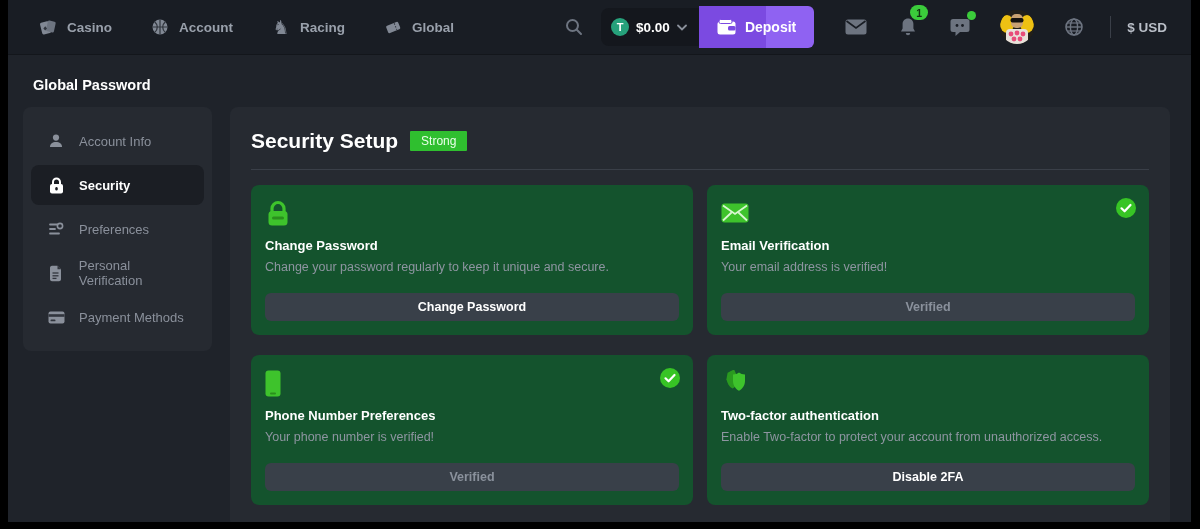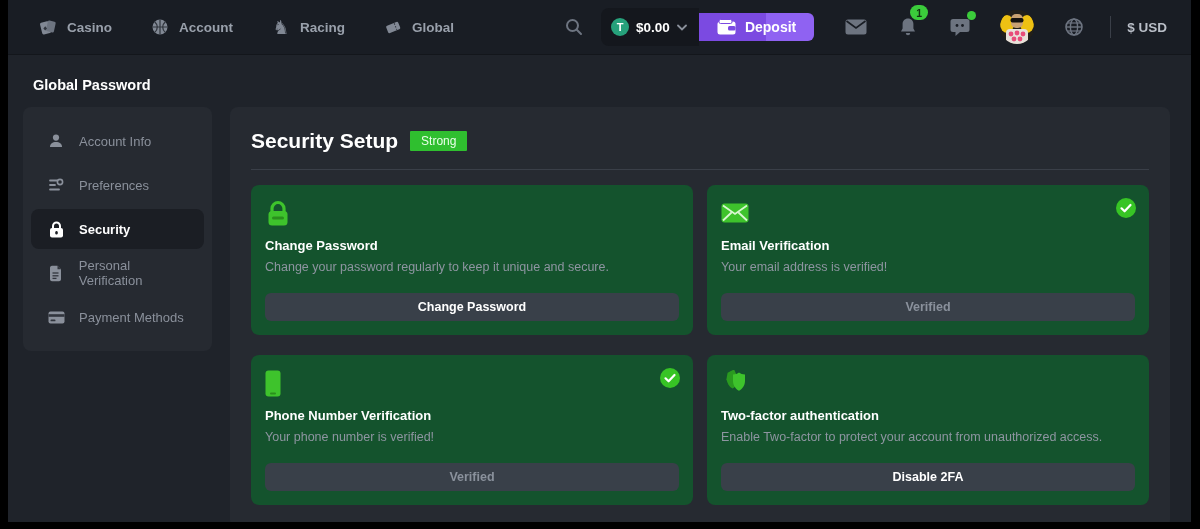--- a/index.html
+++ b/index.html
@@ -18,21 +18,21 @@
   .nav-spacer { flex:1; }
 
   .search-btn { width:34px; height:34px; display:flex; align-items:center; justify-content:center; margin-right:10px; cursor:pointer; }
 
   .balance-pill { height:38px; background:#14171d; border-radius:8px 0 0 8px; display:flex; align-items:center;
                   gap:7px; padding:0 12px 0 10px; cursor:pointer; }
   .tether-circle { width:18px; height:18px; border-radius:50%; background:#26a17b; color:#fff; font-size:11px;
                    font-weight:bold; display:flex; align-items:center; justify-content:center; }
   .balance-amount { color:#fff; font-size:13.5px; font-weight:bold; }
 
-  .deposit-btn { height:28px; border:none; border-radius:0 6px 6px 0; padding:0 18px;
+  .deposit-btn { height:42px; border:none; border-radius:0 6px 6px 0; padding:0 18px;
                  background:linear-gradient(90deg,#7b4ae1 0%,#7b4ae1 58%,#8f62f2 58%,#8f62f2 100%);
                  color:#fff; font-size:14px; font-weight:bold; display:flex; align-items:center; gap:9px;
                  cursor:pointer; font-family:"Liberation Sans", sans-serif; }
 
   .nav-icons { display:flex; align-items:center; gap:28px; margin-left:30px; }
   .icon-btn { position:relative; width:24px; height:24px; display:flex; align-items:center; justify-content:center; cursor:pointer; }
   .badge-count { position:absolute; top:-10px; right:-8px; min-width:18px; height:15px; background:#3bcc3b;
                  border-radius:8px; color:#123312; font-size:10.5px; font-weight:bold;
                  display:flex; align-items:center; justify-content:center; padding:0 4px; }
   .dot-online { position:absolute; top:-4px; right:-4px; width:9px; height:9px; background:#3bcc3b; border-radius:50%; }
@@ -208,42 +208,42 @@
         <div class="sidebar">
           <div class="side-item">
             <span class="sicon">
               <svg width="16" height="16" viewBox="0 0 16 16">
                   <circle cx="8" cy="4.6" r="3.1" fill="#8a909b"></circle>
                   <path d="M2 14 C2 10.8 4.5 9 8 9 C11.5 9 14 10.8 14 14 Z" fill="#8a909b"></path>
                 </svg>
             </span>
             <span>Account Info</span>
           </div>
+          <div class="side-item active">
+            <span class="sicon">
+              <svg width="15" height="17" viewBox="0 0 15 17">
+                  <rect x="1" y="7" width="13" height="9.5" rx="2" fill="#fff"></rect>
+                  <path d="M4 7 V5 a3.5 3.5 0 0 1 7 0 V7" fill="none" stroke="#fff" stroke-width="2"></path>
+                  <rect x="6.3" y="10" width="2.4" height="3.5" rx="1.2" fill="#1b1e24"></rect>
+                </svg>
+            </span>
+            <span>Security</span>
+          </div>
           <div class="side-item">
             <span class="sicon">
               <svg width="16" height="16" viewBox="0 0 16 16">
                   <g stroke="#8a909b" stroke-width="1.8" stroke-linecap="round">
                     <line x1="2" y1="3.5" x2="9" y2="3.5"></line>
                     <line x1="2" y1="8" x2="7" y2="8"></line>
                     <line x1="2" y1="12.5" x2="11" y2="12.5"></line>
                   </g>
                   <circle cx="12" cy="5" r="2.6" fill="none" stroke="#8a909b" stroke-width="1.6"></circle>
                 </svg>
             </span>
             <span>Preferences</span>
-          </div>
-          <div class="side-item active">
-            <span class="sicon">
-              <svg width="15" height="17" viewBox="0 0 15 17">
-                  <rect x="1" y="7" width="13" height="9.5" rx="2" fill="#fff"></rect>
-                  <path d="M4 7 V5 a3.5 3.5 0 0 1 7 0 V7" fill="none" stroke="#fff" stroke-width="2"></path>
-                  <rect x="6.3" y="10" width="2.4" height="3.5" rx="1.2" fill="#1b1e24"></rect>
-                </svg>
-            </span>
-            <span>Security</span>
           </div>
           <div class="side-item">
             <span class="sicon">
               <svg width="15" height="17" viewBox="0 0 15 17">
                   <path d="M2 2.5 A2 2 0 0 1 4 0.8 H9.5 L13 4.3 V14.5 A2 2 0 0 1 11 16.3 H4 A2 2 0 0 1 2 14.5 Z" fill="#8a909b"></path>
                   <path d="M9.5 0.8 L9.5 4.3 L13 4.3" fill="#31353d"></path>
                   <g stroke="#31353d" stroke-width="1.3">
                     <line x1="4.5" y1="8" x2="10.5" y2="8"></line>
                     <line x1="4.5" y1="10.8" x2="10.5" y2="10.8"></line>
                     <line x1="4.5" y1="13.4" x2="8.5" y2="13.4"></line>
@@ -306,21 +306,21 @@
               <div class="card-icon">
                 <svg width="16" height="27" viewBox="0 0 16 27">
                     <rect x="0.5" y="0.5" width="15" height="26" rx="3" fill="#3ec32c"></rect>
                     <rect x="5" y="22.5" width="6" height="2" rx="1" fill="#2a8f1d"></rect>
                   </svg>
               </div>
               <svg class="check-circle" viewBox="0 0 20 20">
                   <circle cx="10" cy="10" r="10" fill="#37c425"></circle>
                   <path d="M5.5 10.3 L8.6 13.3 L14.5 7" stroke="#fff" stroke-width="2.2" fill="none" stroke-linecap="round" stroke-linejoin="round"></path>
                 </svg>
-              <div class="card-title">Phone Number Verification</div>
+              <div class="card-title">Phone Number Preferences</div>
               <div class="card-desc">Your phone number is verified!</div>
               <button class="card-btn disabled">Verified</button>
             </div>
 
             <div class="sec-card">
               <div class="card-icon">
                 <svg width="28" height="27" viewBox="0 0 28 27">
                     <path d="M8 2 L15 0 L17 9 C17 14 13 17.5 9.5 18.5 C6.5 16 5.5 12 5.5 8 Z" fill="#2a9a1f" transform="rotate(-12 11 9)"></path>
                     <path d="M12 4.5 C14.5 4.5 16.5 3.5 18 2.5 C19.5 3.5 21.5 4.5 24 4.5 L24 11 C24 16 20.5 19.5 18 20.8 C15.5 19.5 12 16 12 11 Z" fill="#3ec32c"></path>
                   </svg>

